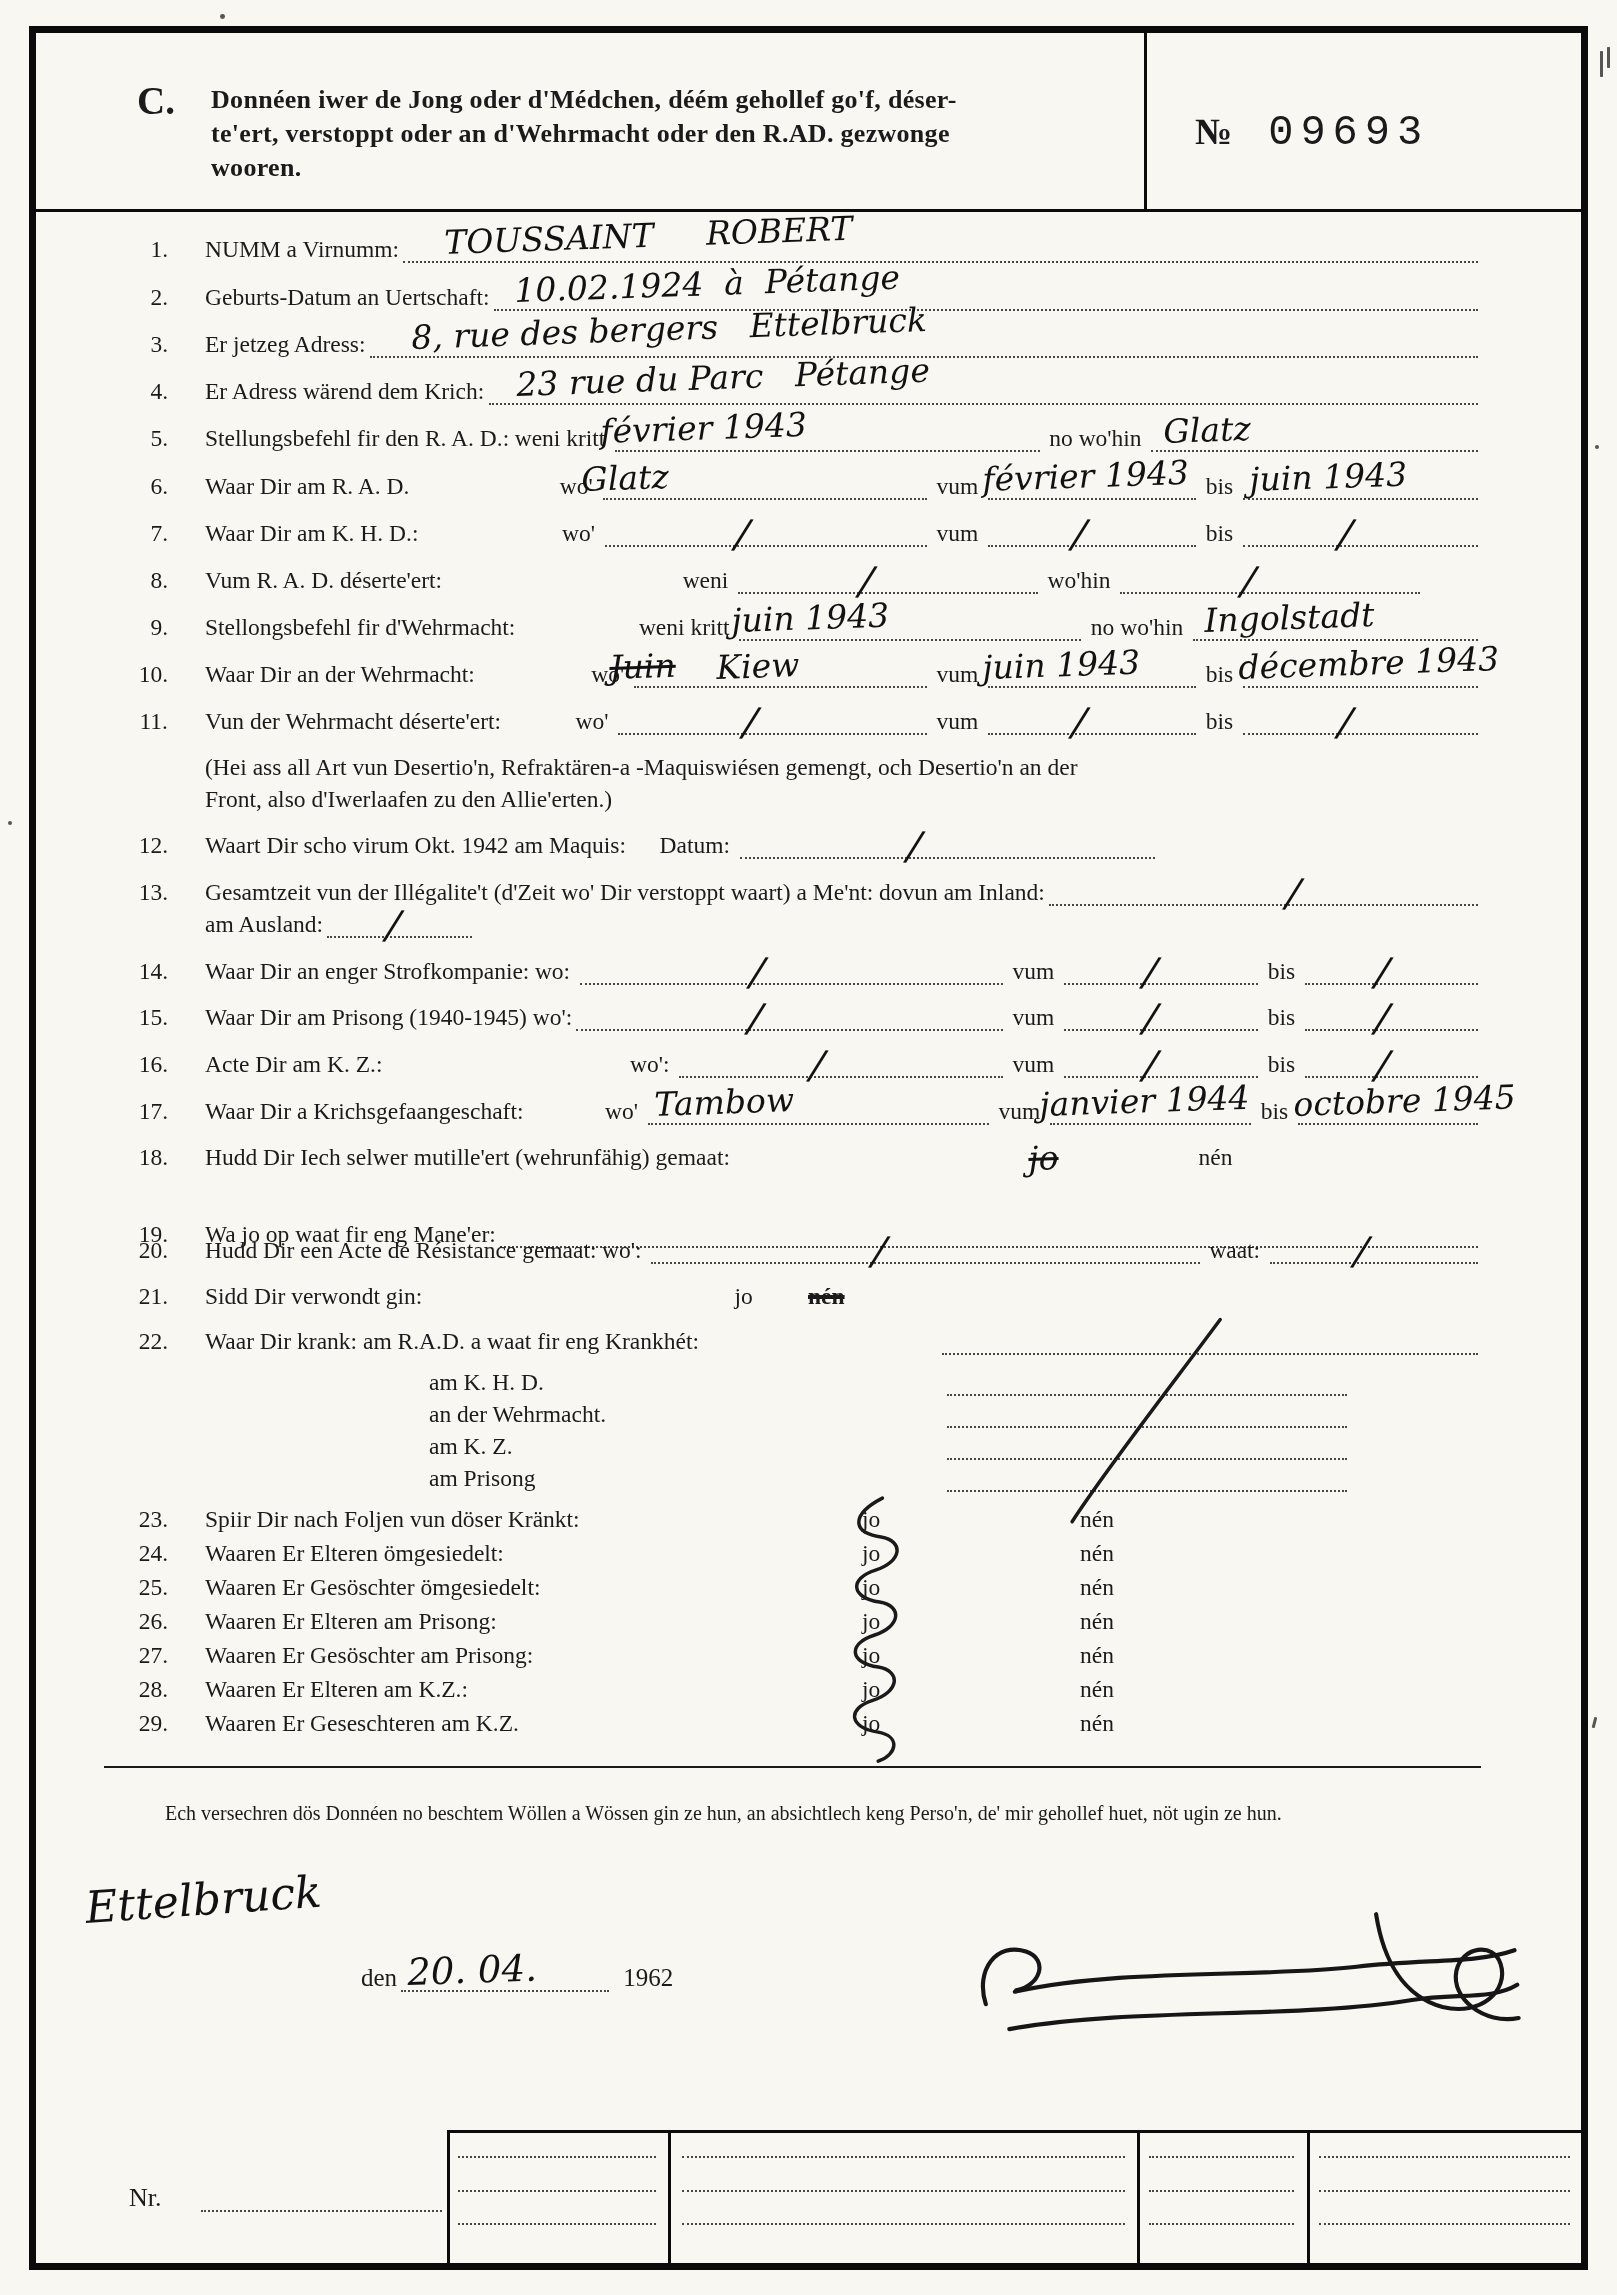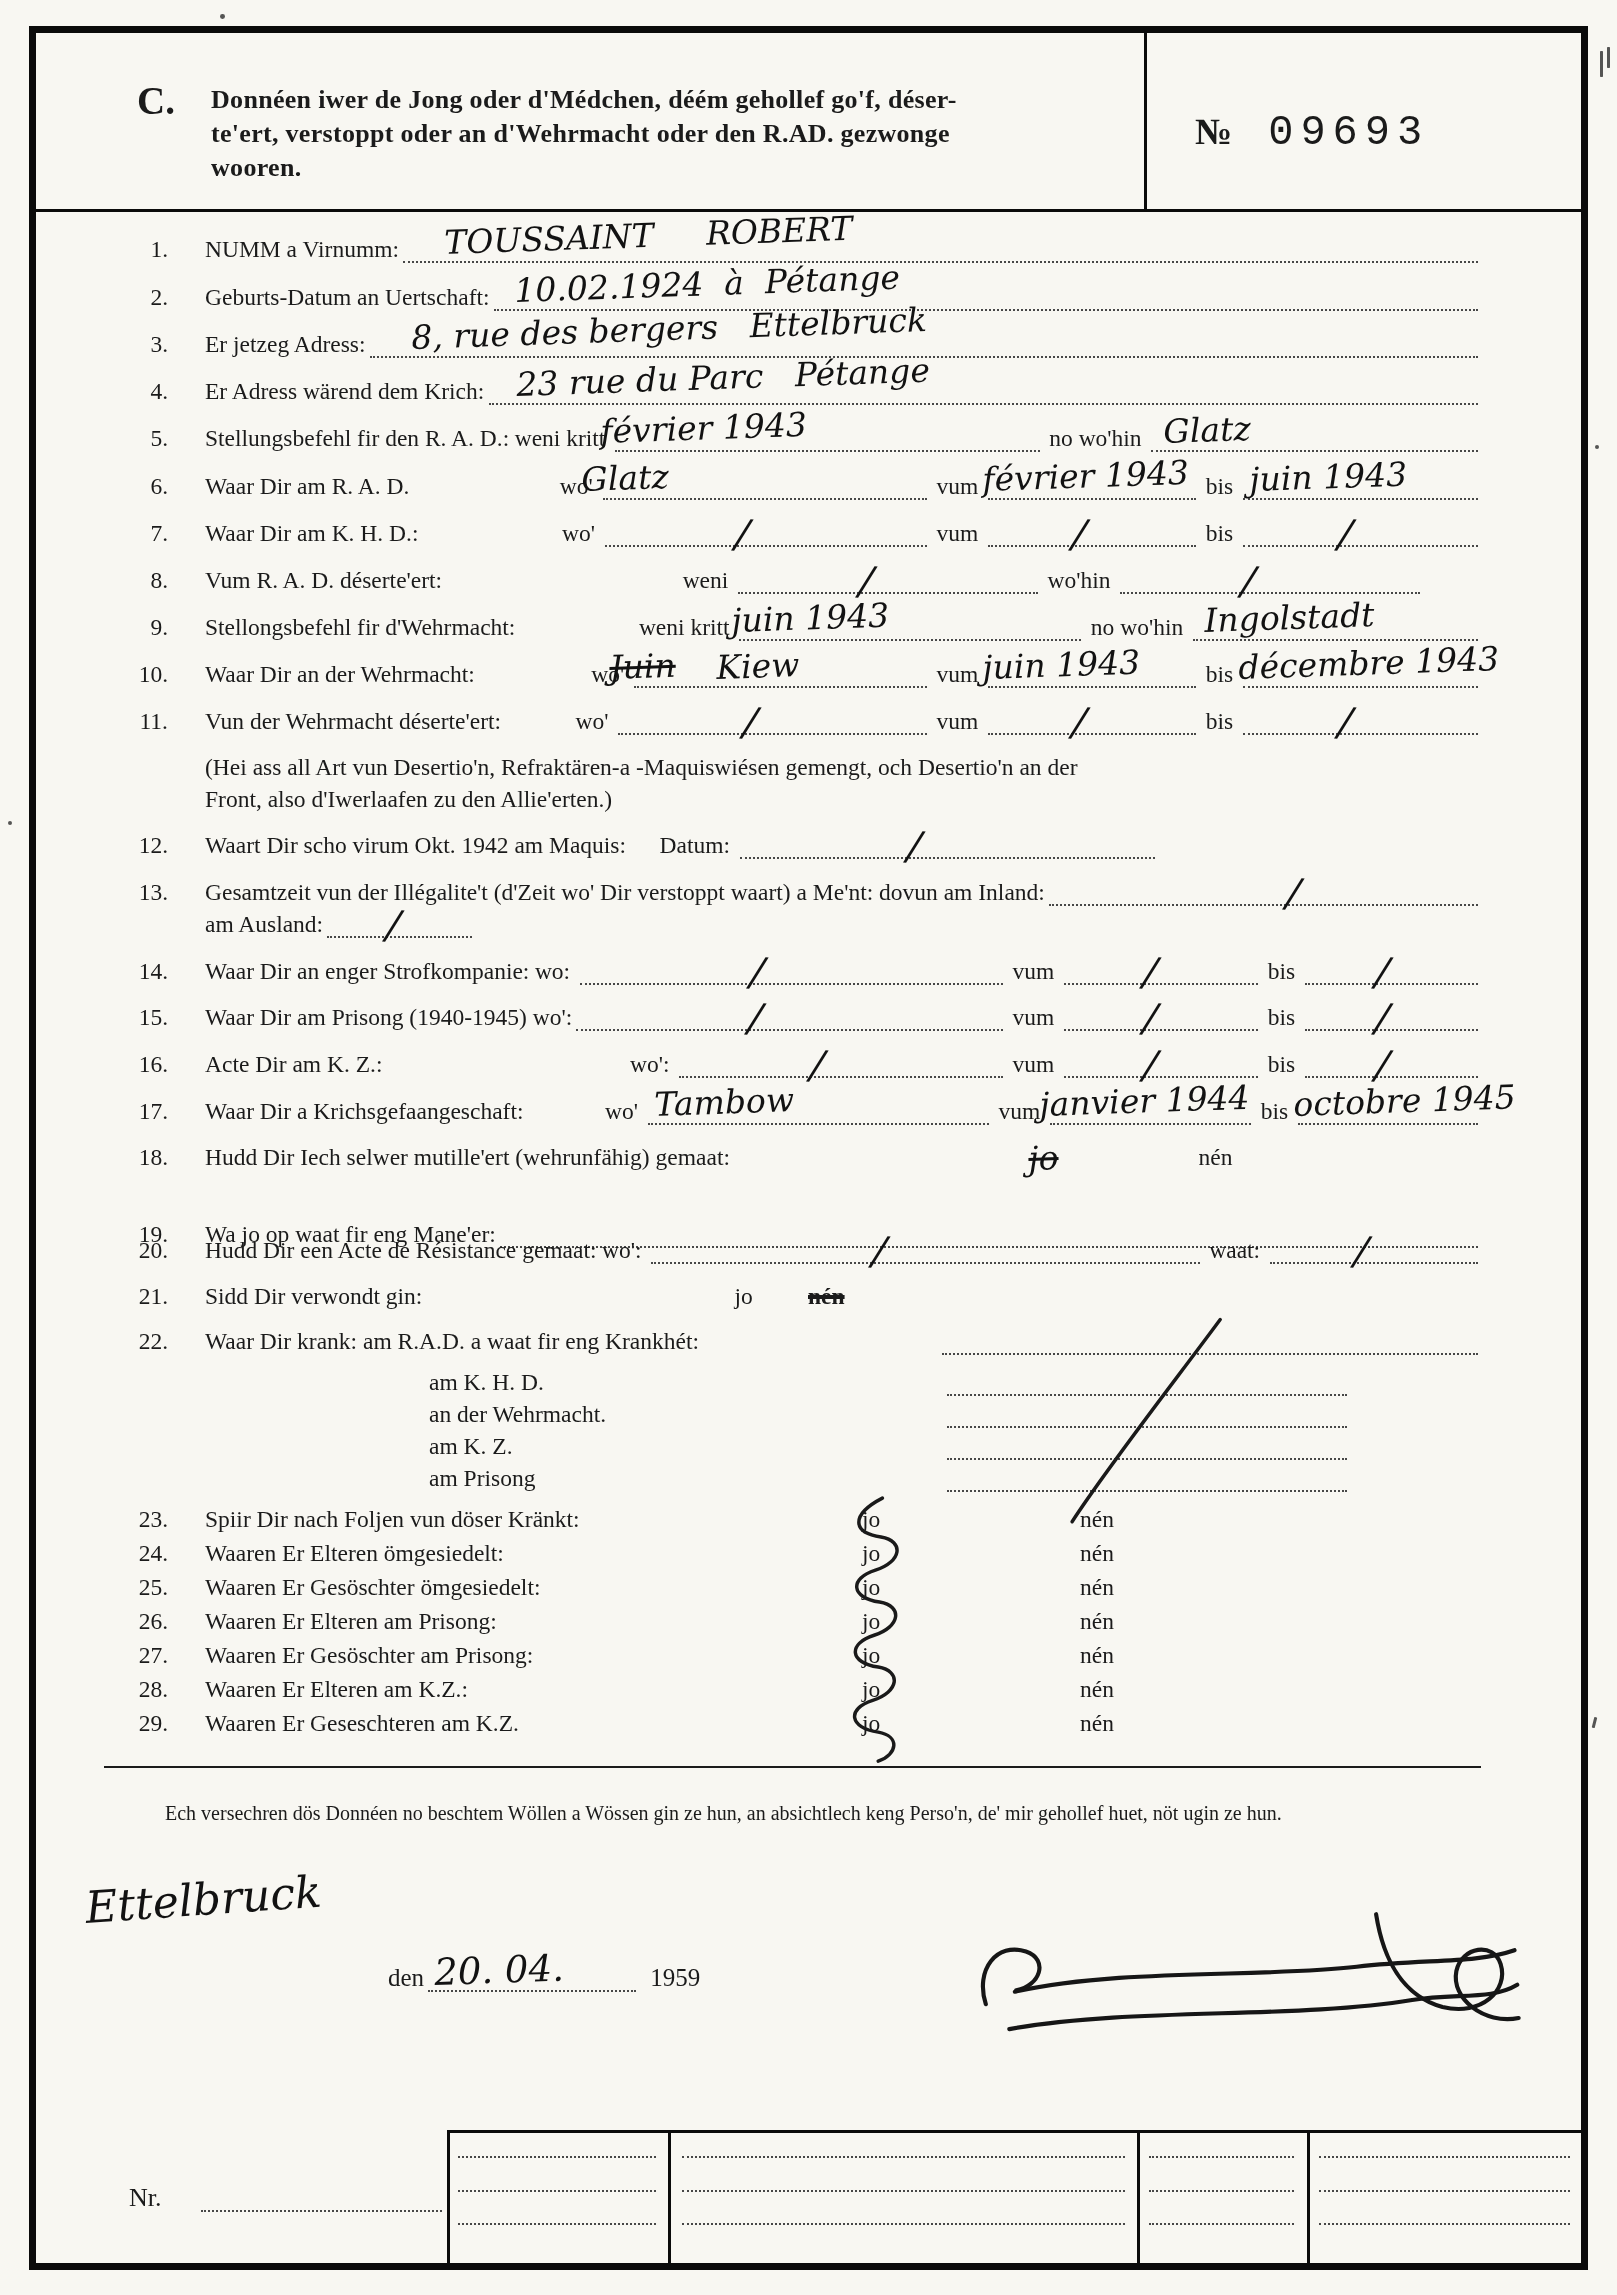--- a/index.html
+++ b/index.html
@@ -26,21 +26,21 @@
   .hw { position:absolute; left:12.5px; bottom:2.1px; font-family:"DejaVu Serif", serif; font-style:italic; font-size:33px; line-height:1; white-space:pre; color:#121212; transform:rotate(-2deg); transform-origin:left bottom; }
   .hw.slash { left:40%; bottom:-8.3px; font-size:40px; transform:rotate(5deg); }
   .hw.strike { text-decoration:line-through; text-decoration-thickness:2.8px; }
   .strike-print { text-decoration:line-through; text-decoration-thickness:4.2px; font-weight:bold; }
   .yn-jo { position:absolute; left:758px; bottom:0; }
   .yn-nen { position:absolute; left:976px; bottom:0; }
 
   .divider { position:absolute; left:104px; top:1766px; width:1377px; height:2.1px; background:#1b1b1b; }
   .decl { position:absolute; left:104px; top:1800px; width:1379px; font-size:20px; line-height:1.35; text-indent:61px; }
   .hw-place { position:absolute; left:87px; top:1886px; font-family:"DejaVu Serif",serif; font-style:italic; font-size:44px; line-height:1; transform:rotate(-4deg); transform-origin:left bottom; color:#121212; }
-  .pd { position:absolute; left:361px; top:1964px; width:443px; display:flex; align-items:flex-end; font-size:25px;margin-left:27px; }
+  .pd { position:absolute; left:361px; top:1964px; width:443px; display:flex; align-items:flex-end; font-size:25px; }
   .pd .fill { flex:0 0 208px; }
   .pd .hw { font-size:37px; bottom:-1.4px; left:7px; }
   .pd-year { margin-left:9.7px; }
 
   .sig { position:absolute; left:969px; top:1881px; width:554px; height:173px; }
   .sig path { stroke:#161616; stroke-width:6; fill:none; stroke-linecap:round; }
   .overlay { position:absolute; left:0; top:0; width:1618px; height:2295px; pointer-events:none; }
   .overlay path { stroke:#1a1a1a; fill:none; stroke-linecap:round; }
 
   .btable-line { position:absolute; background:#0b0b0b; }
@@ -411,21 +411,21 @@
 
 <div class="divider"></div>
 <div class="decl">Ech versechren dös Donnéen no beschtem Wöllen a Wössen gin ze hun, an absichtlech keng Perso'n, de' mir gehollef huet, nöt ugin ze hun.</div>
 
 <div class="hw-place">Ettelbruck</div>
 <div class="pd">
   <span>den</span>
   <span class="fill">
       <span class="hw">20. 04.</span>
     </span>
-  <span class="pd-year">1959</span>
+  <span class="pd-year">1962</span>
 </div>
 <svg class="sig" viewBox="0 0 800 250">
   <path d="M24,178 C8,128 40,88 82,102 C116,114 102,152 68,158"></path>
   <path d="M66,160 C220,126 420,140 560,124 C660,112 730,120 788,100"></path>
   <path d="M58,214 C240,182 470,200 640,172 C706,162 756,172 792,150"></path>
   <path d="M588,48 C598,112 626,166 684,182 C740,196 780,158 768,120 C758,88 712,94 704,130 C696,170 744,208 794,198"></path>
 </svg>
 
 <div class="btable-line" style="left:447px;top:2130px;width:1135px;height:2.8px"></div>
 <div class="btable-line" style="left:447px;top:2130px;width:2.8px;height:133px"></div>

